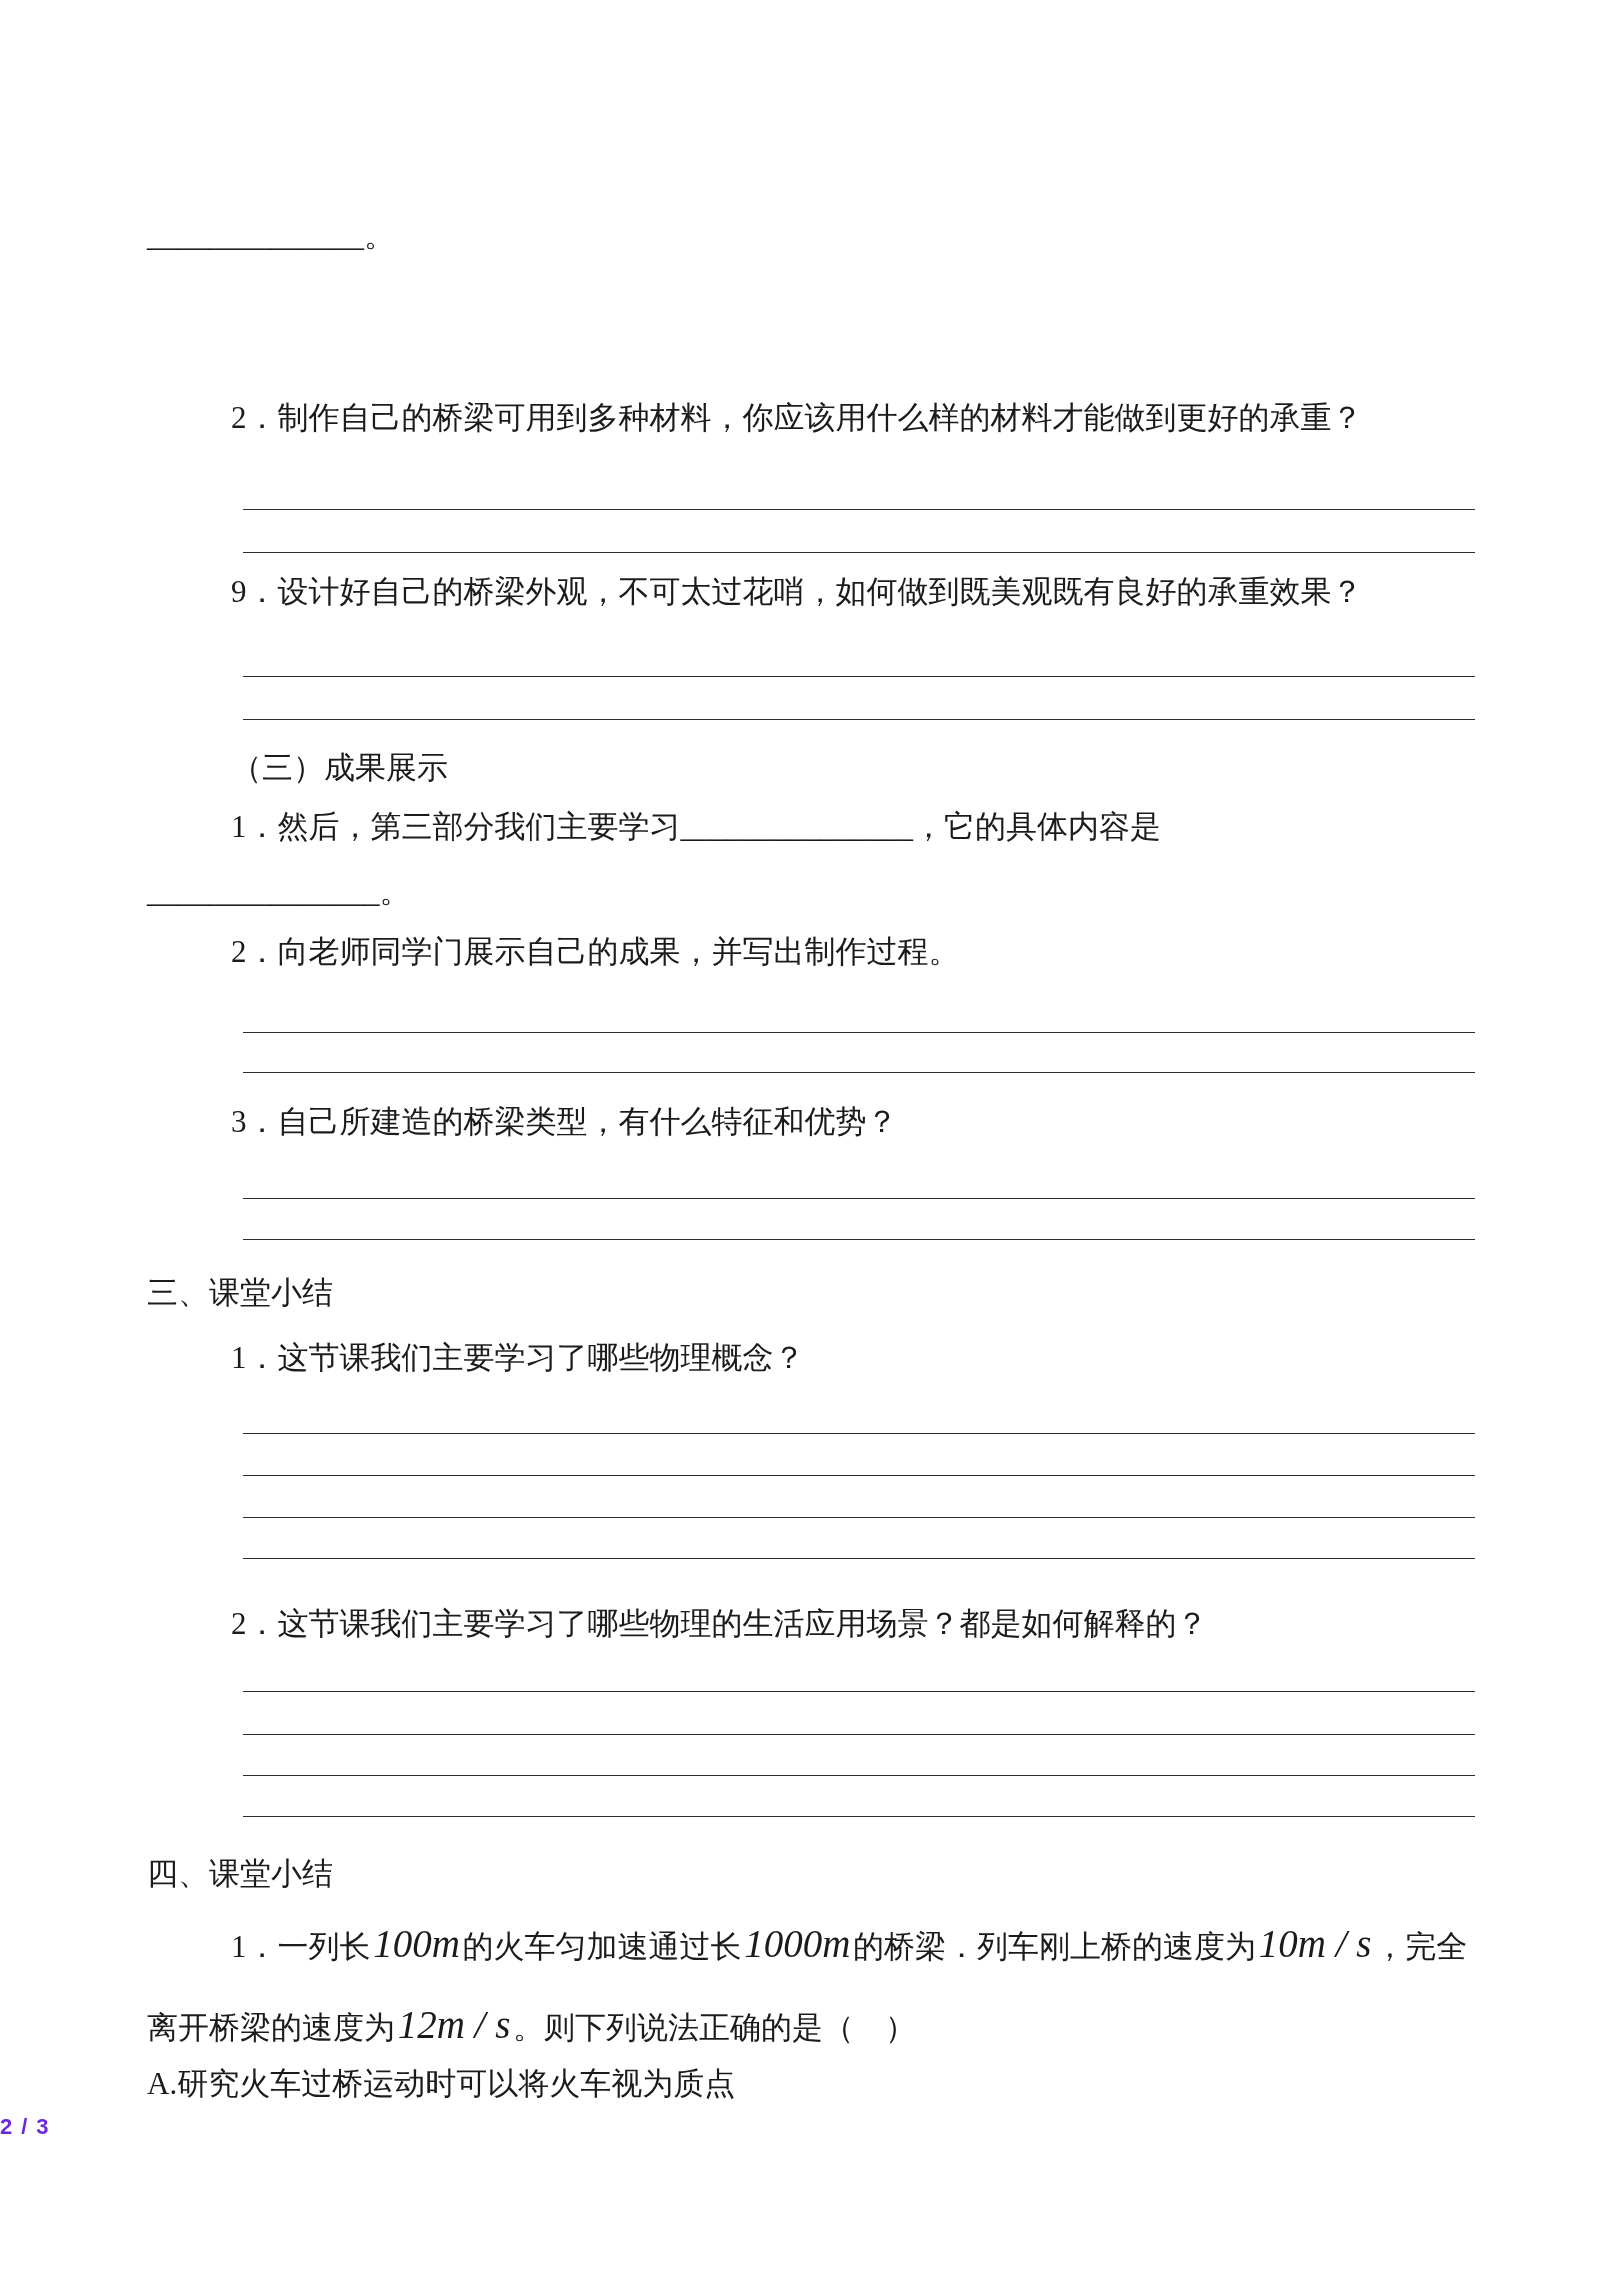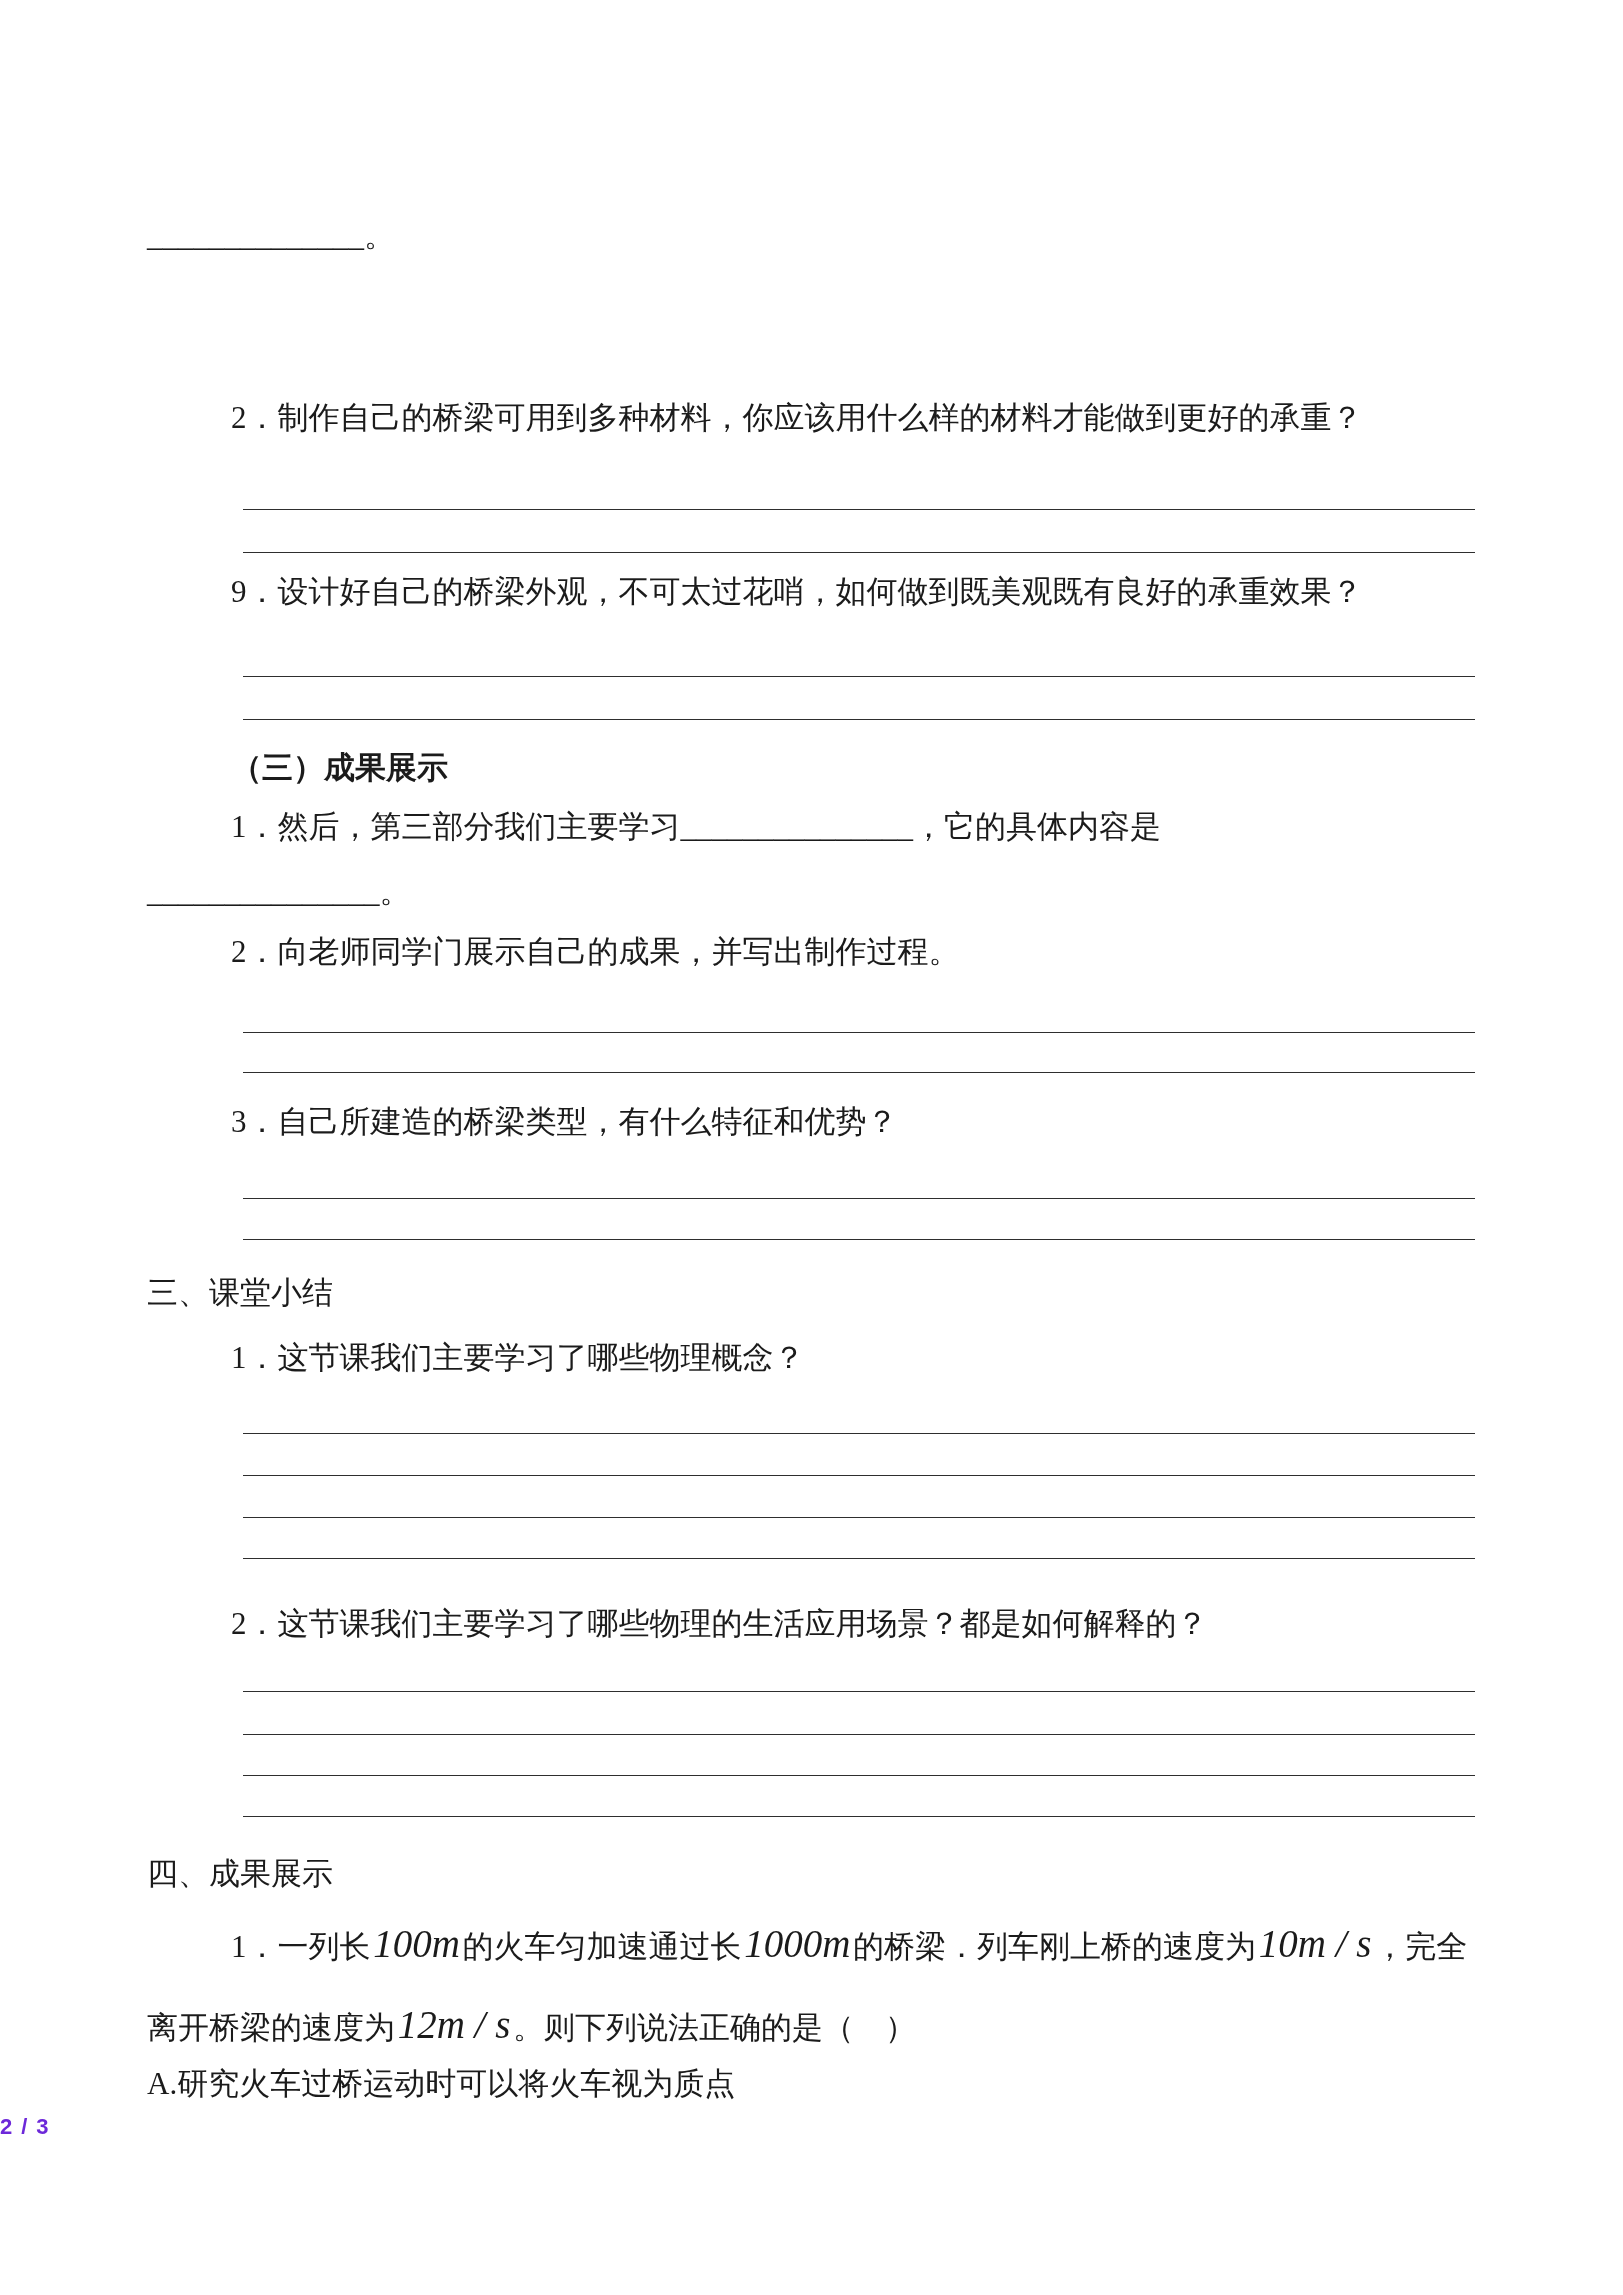--- a/index.html
+++ b/index.html
@@ -12,21 +12,21 @@
     background: #ffffff;
     color: #1b1b1b;
     font-family: "Liberation Serif", "DejaVu Serif", serif;
     font-size: 31px;
     line-height: 42px;
     overflow: hidden;
   }
   .abs { position: absolute; }
   .flush { left: 147px; right: 147px; }
   .indent { left: 218px; right: 147px; margin-left: 13px; }
-  .bold { font-weight: bold; }
+  .bold { font-weight: normal; }
   .aline {
     position: absolute;
     left: 243px;
     width: 1232px;
     height: 1.4px;
     background: #2e2e2e;
   }
   .math {
     font-family: "Liberation Serif", "DejaVu Serif", serif;
     font-style: italic;
@@ -80,21 +80,21 @@
   <div class="aline" style="top:1475px"></div>
   <div class="aline" style="top:1517px"></div>
   <div class="aline" style="top:1558px"></div>
 
   <div class="abs indent" style="top:1603px">2．这节课我们主要学习了哪些物理的生活应用场景？都是如何解释的？</div>
   <div class="aline" style="top:1691px"></div>
   <div class="aline" style="top:1734px"></div>
   <div class="aline" style="top:1775px"></div>
   <div class="aline" style="top:1816px"></div>
 
-  <div class="abs flush" style="top:1853px">四、成果展示</div>
+  <div class="abs flush" style="top:1853px">四、课堂小结</div>
 
   <div class="abs indent" style="top:1923px"><span>1．一列长</span><span class="math">100m</span><span>的火车匀加速通过长</span><span class="math">1000m</span><span>的桥梁．列车刚上桥的速度为</span><span class="math">10m / s</span><span>，完全</span></div>
 
   <div class="abs flush" style="top:2004px"><span>离开桥梁的速度为</span><span class="math">12m / s</span><span>。则下列说法正确的是（　）</span></div>
 
   <div class="abs flush" style="top:2063px">A.研究火车过桥运动时可以将火车视为质点</div>
 
   <div class="footer">2 / 3</div>
 
 </div>

